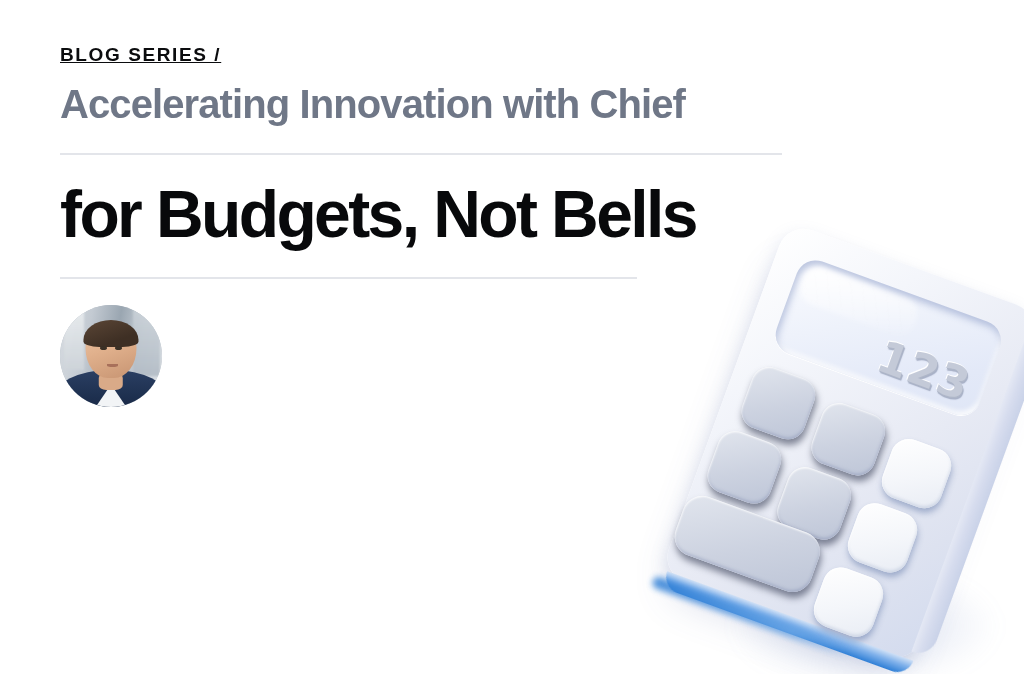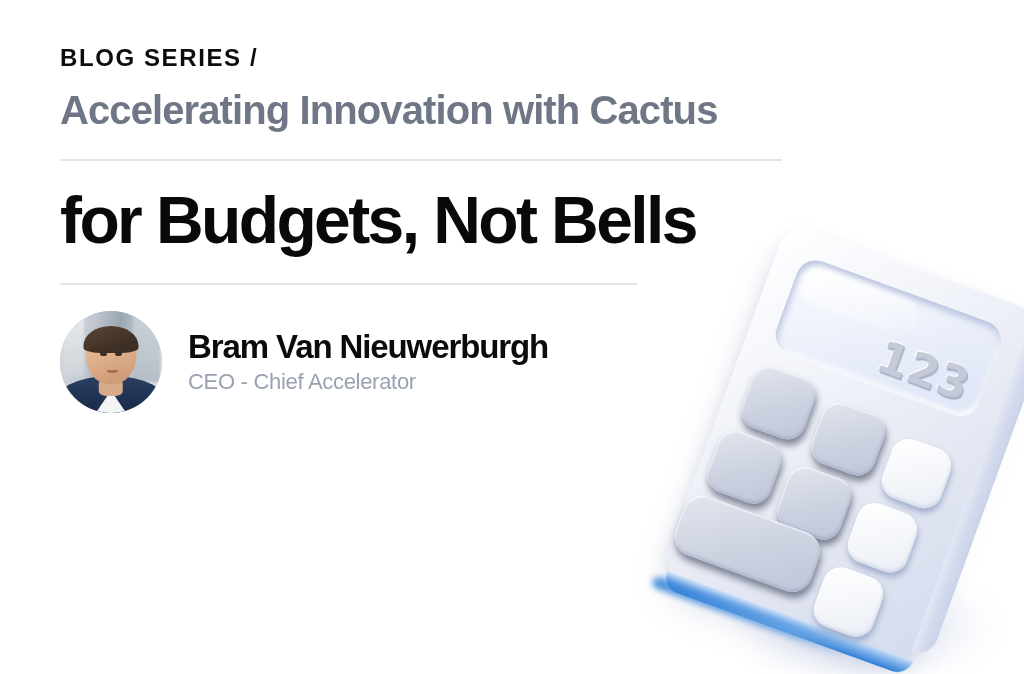--- a/index.html
+++ b/index.html
@@ -20,27 +20,28 @@
 
   
   .content {
     position:absolute;
     left:60px; top:44px;
     width:740px;
     z-index:5;
   }
 
   .eyebrow {
-    font-size:24px;
+    font-size:19px;
     font-weight:700;
     letter-spacing:1.6px;
     color:#0b0c0e;
     text-transform:uppercase;
     line-height:1.2;
     white-space:nowrap;
+    text-decoration:underline;
   }
 
   .series-title {
     margin-top:14px;
     font-size:40px;
     font-weight:700;
     letter-spacing:-0.9px;
     color:#6f7787;
     line-height:1.18;
     white-space:nowrap;
@@ -314,21 +315,21 @@
 </style>
 </head>
 <body>
 
 <div id="page">
 
   <div class="content">
 
     <div class="eyebrow">BLOG SERIES /</div>
 
-    <div class="series-title">Accelerating Innovation with Cactus</div>
+    <div class="series-title">Accelerating Innovation with Chief</div>
 
     <hr class="rule rule-top">
 
     <div class="headline">
       <div class="headline-line">for Budgets, Not Bells</div>
     </div>
 
     <hr class="rule rule-bottom">
 
     <div class="author">
@@ -338,24 +339,20 @@
         <div class="av-torso"></div>
         <div class="av-collar"></div>
         <div class="av-neck"></div>
         <div class="av-head"></div>
         <div class="av-hair"></div>
         <div class="av-eye l"></div>
         <div class="av-eye r"></div>
         <div class="av-mouth"></div>
       </div>
 
-      <div class="author-text">
-        <div class="author-name">Bram Van Nieuwerburgh</div>
-        <div class="author-role">CEO - Chief Accelerator</div>
-      </div>
 
     </div>
   </div>
 
   <div class="calc-stage">
 
     <div class="calc-shadow"></div>
 
     <div class="calc-body">
 

